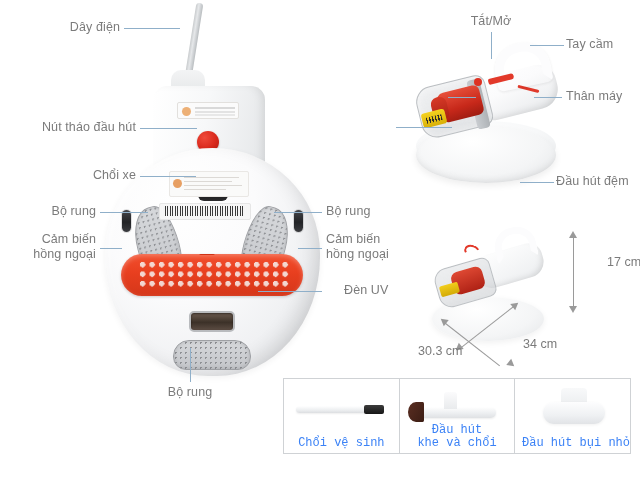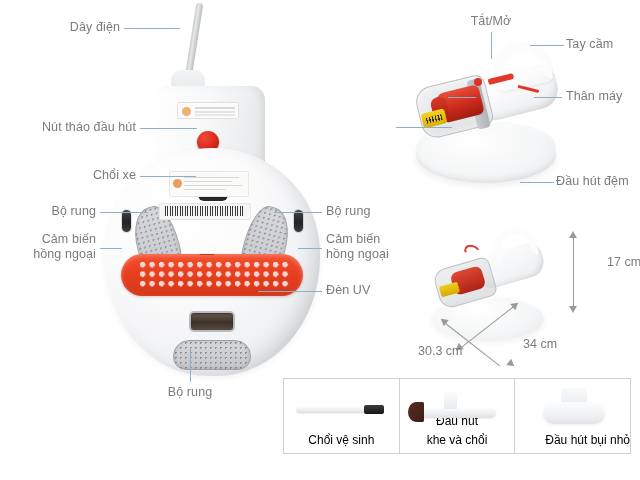--- a/index.html
+++ b/index.html
@@ -343,22 +343,23 @@
     border:1px solid #cfd2d5;
   }
   .acc-cell {
     flex:1 1 0; position:relative;
     border-right:1px solid #cfd2d5;
     display:flex; flex-direction:column; justify-content:flex-end;
     align-items:center; padding-bottom:3px;
   }
   .acc-cell:last-child { border-right:none;align-items:flex-end; }
   .acc-cap {
-    font-size:12px; line-height:19px; color:#000000; text-align:center;
+    font-size:12px; line-height:13px; color:#3b82f6; text-align:center;
     white-space:pre-line;
+    font-family:Liberation Mono, monospace;
   }
   .acc-art { position:absolute; left:0; right:0; top:5px; height:42px; }
 
   
   .a1-stick {
     position:absolute; left:12px; top:22px; width:72px; height:7px;
     border-radius:4px;
     background:linear-gradient(180deg,#ffffff,#eceef0 60%,#dcdee1);
     box-shadow:0 1px 2px rgba(0,0,0,.07);
   }
@@ -458,21 +459,21 @@
 hồng ngoại</div>
   <div class="lead h" style="left:100px; top:248px; width:22px;"></div>
 
   <div class="lbl l" style="left:326px; top:204px; width:80px;">Bộ rung</div>
   <div class="lead h" style="left:274px; top:212px; width:48px;"></div>
 
   <div class="lbl l" style="left:326px; top:232px; width:96px;">Cảm biến
 hồng ngoại</div>
   <div class="lead h" style="left:298px; top:248px; width:24px;"></div>
 
-  <div class="lbl l" style="left:326px; top:283px; width:80px;">Đèn UV</div>
+  <div class="lbl l" style="left:344px; top:283px; width:80px;">Đèn UV</div>
   <div class="lead h" style="left:258px; top:291px; width:64px;"></div>
 
   <div class="lbl c" style="left:155px; top:385px; width:70px;">Bộ rung</div>
   <div class="lead v" style="left:190px; top:348px; height:34px;"></div>
 
   <div class="hh">
     <div class="hh-base-rim"></div>
     <div class="hh-base"></div>
     <div class="hh-body">
       <div class="hh-body-stripe"></div>

